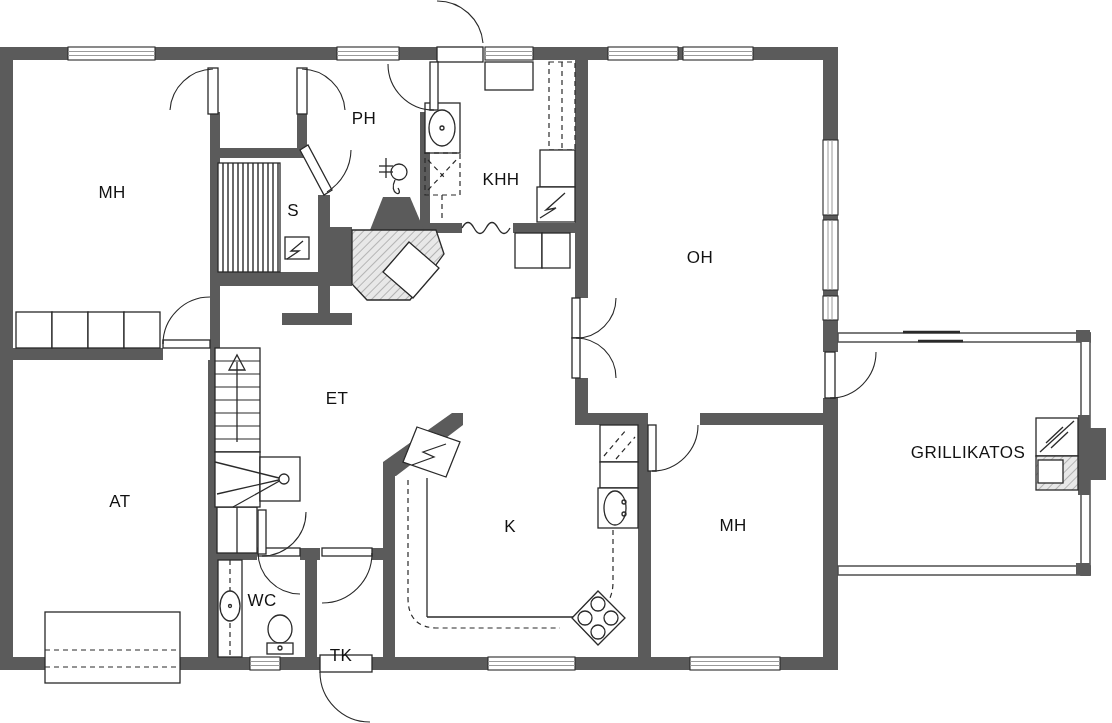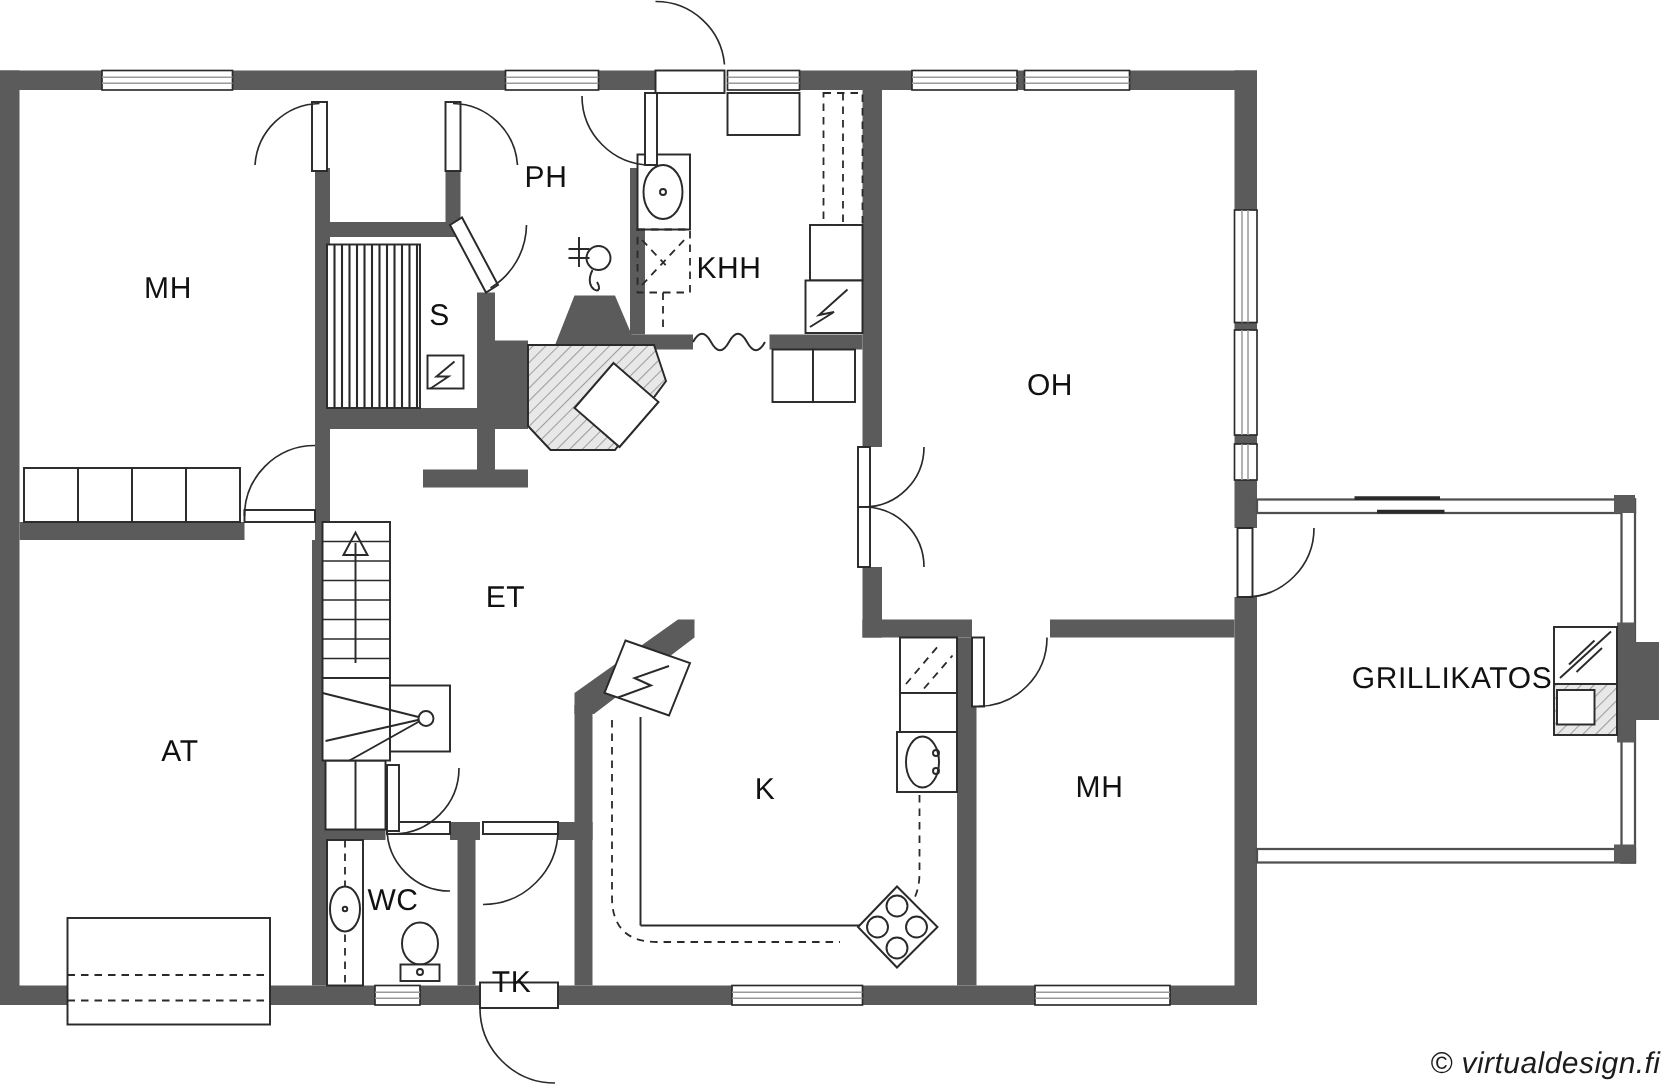--- a/index.html
+++ b/index.html
@@ -1,19 +1,19 @@
 <!DOCTYPE html>
 <html><head>
 <meta charset="utf-8">
 <style>
   html,body{margin:0;padding:0;background:#fff;}
   .stage{position:relative;width:1112px;height:723px;background:#fff;overflow:hidden;
          font-family:"Liberation Sans", sans-serif;}
   .stage svg{position:absolute;left:0;top:0;}
-  .room-label{position:absolute;transform:translate(-50%,-50%);font-size:20px;color:#111;
+  .room-label{position:absolute;transform:translate(-50%,-50%);font-size:17px;color:#111;
               white-space:nowrap;letter-spacing:.4px;}
   .watermark{position:absolute;right:5px;bottom:2px;font-size:20px;font-style:italic;
              color:#1b1b1b;letter-spacing:.3px;}
 </style>
 </head>
 <body>
 
 <div class="stage">
   <svg id="plan-svg" width="1112" height="723" viewBox="0 0 1112 723">
     <defs>
@@ -229,24 +229,23 @@
       <path d="M 372 553 A 50 50 0 0 1 322 603" fill="none" stroke="#2a2a2a" stroke-width="1.1"></path>
       <rect x="320" y="655" width="52" height="17" fill="#ffffff" stroke="#2a2a2a" stroke-width="1.3"></rect>
       <path d="M 320 672 A 50 50 0 0 0 370 722" fill="none" stroke="#2a2a2a" stroke-width="1.1"></path>
       <rect x="258" y="510" width="8" height="44" fill="#ffffff" stroke="#2a2a2a" stroke-width="1.3"></rect>
       <path d="M 262 556 A 44 44 0 0 0 306 512" fill="none" stroke="#2a2a2a" stroke-width="1.1"></path>
     </svg>
 
   <div class="room-label" style="left:112px;top:193px">MH</div>
   <div class="room-label" style="left:364px;top:119px">PH</div>
   <div class="room-label" style="left:293px;top:211px">S</div>
-  <div class="room-label" style="left:486px;top:180px">KHH</div>
+  <div class="room-label" style="left:501px;top:180px">KHH</div>
   <div class="room-label" style="left:700px;top:258px">OH</div>
   <div class="room-label" style="left:337px;top:399px">ET</div>
   <div class="room-label" style="left:120px;top:502px">AT</div>
   <div class="room-label" style="left:510px;top:527px">K</div>
   <div class="room-label" style="left:733px;top:526px">MH</div>
   <div class="room-label" style="left:262px;top:601px">WC</div>
   <div class="room-label" style="left:341px;top:656px">TK</div>
   <div class="room-label" style="left:968px;top:453px">GRILLIKATOS</div>
 
-  <div class="watermark">© virtualdesign.fi</div>
 </div>
 
 </body></html>

